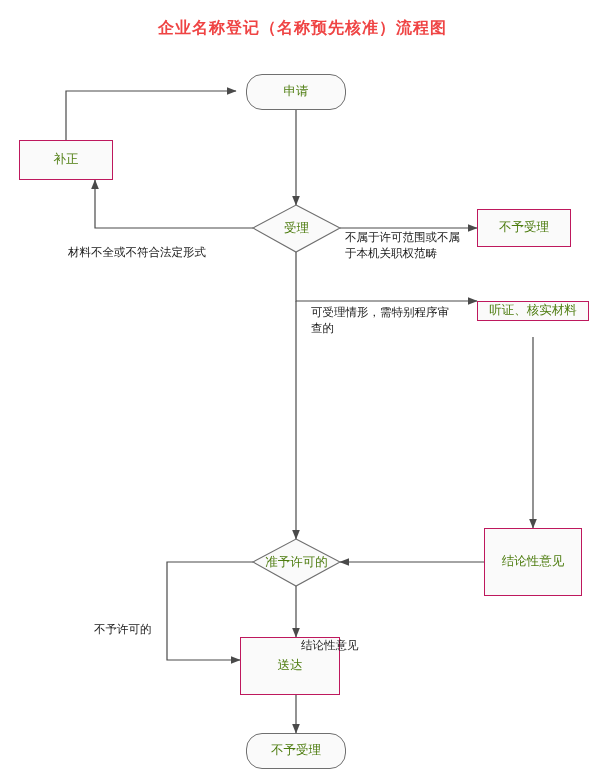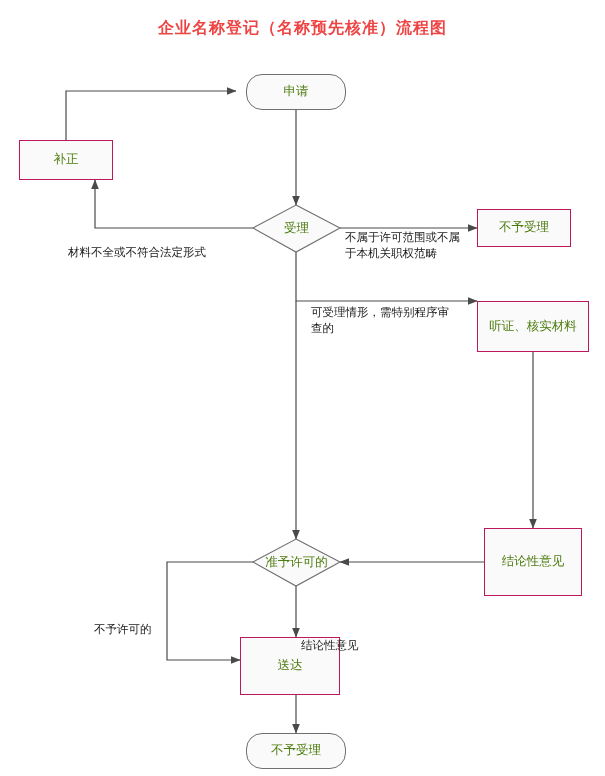--- a/index.html
+++ b/index.html
@@ -116,21 +116,21 @@
   </svg>
 
   <div class="node stadium" style="left:246px; top:74px; width:100px; height:36px;">申请</div>
 
   <div class="node rect" style="left:19px; top:140px; width:94px; height:40px;">补正</div>
 
   <div class="node diamond-label" style="left:253px; top:205px; width:87px; height:47px;">受理</div>
 
   <div class="node rect" style="left:477px; top:209px; width:94px; height:38px;">不予受理</div>
 
-  <div class="node rect" style="left:477px; top:301px; width:112px; height:51px;">听证、核实材料</div>
+  <div class="node rect" style="left:477px; top:301px; width:112px; height:20px;">听证、核实材料</div>
 
   <div class="node rect" style="left:484px; top:528px; width:98px; height:68px;">结论性意见</div>
 
   <div class="node diamond-label" style="left:253px; top:539px; width:87px; height:47px;">准予许可的</div>
 
   <div class="node rect" style="left:240px; top:637px; width:100px; height:58px;">送达</div>
 
   <div class="node stadium" style="left:246px; top:733px; width:100px; height:36px;">不予受理</div>
 
   <div class="edge-label" style="left:68px; top:203px; width:190px;">材料不全或不符合法定形式</div>

